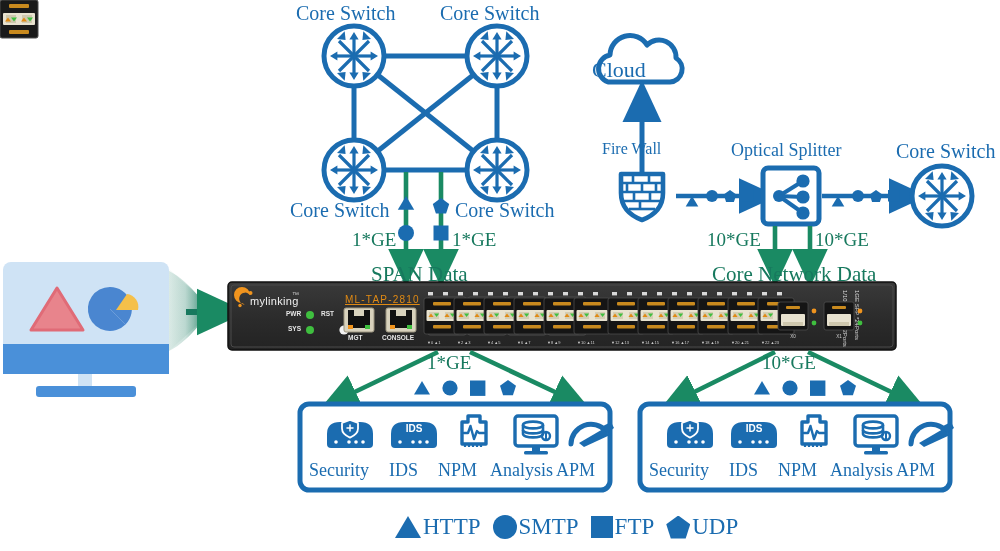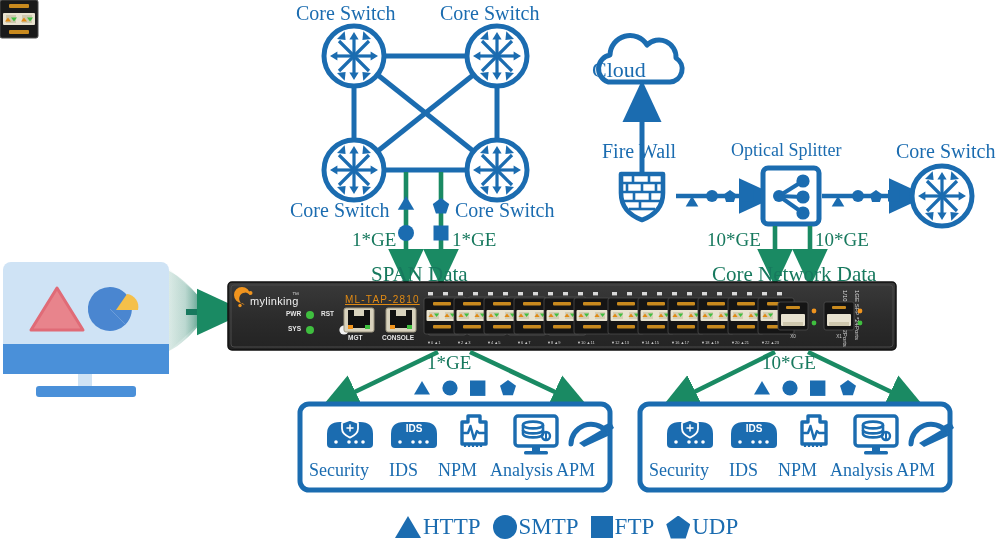--- a/index.html
+++ b/index.html
@@ -268,21 +268,21 @@
 <div class="abs lbl" style="left:290px;top:199px;font-size:20px;">Core Switch</div>
 <div class="abs lbl" style="left:455px;top:199px;font-size:20px;">Core Switch</div>
 
 <div class="abs lbl-green" style="left:352px;top:229px;font-size:19px;">1*GE</div>
 <div class="abs lbl-green" style="left:452px;top:229px;font-size:19px;">1*GE</div>
 
 <div class="abs lbl-green" style="left:371px;top:262px;font-size:21px;">SPAN Data</div>
 
 <div class="abs lbl" style="left:592px;top:57px;font-size:22px;">Cloud</div>
 
-<div class="abs lbl" style="left:602px;top:140px;font-size:20px;">Fire Wall</div>
+<div class="abs lbl" style="left:602px;top:140px;font-size:16px;">Fire Wall</div>
 
 <div class="abs lbl" style="left:731px;top:140px;font-size:18px;">Optical Splitter</div>
 
 <div class="abs lbl" style="left:896px;top:140px;font-size:20px;">Core Switch</div>
 
 <div class="abs lbl-green" style="left:707px;top:229px;font-size:19px;">10*GE</div>
 <div class="abs lbl-green" style="left:815px;top:229px;font-size:19px;">10*GE</div>
 
 <div class="abs lbl-green" style="left:712px;top:262px;font-size:21px;">Core Network Data</div>
 

